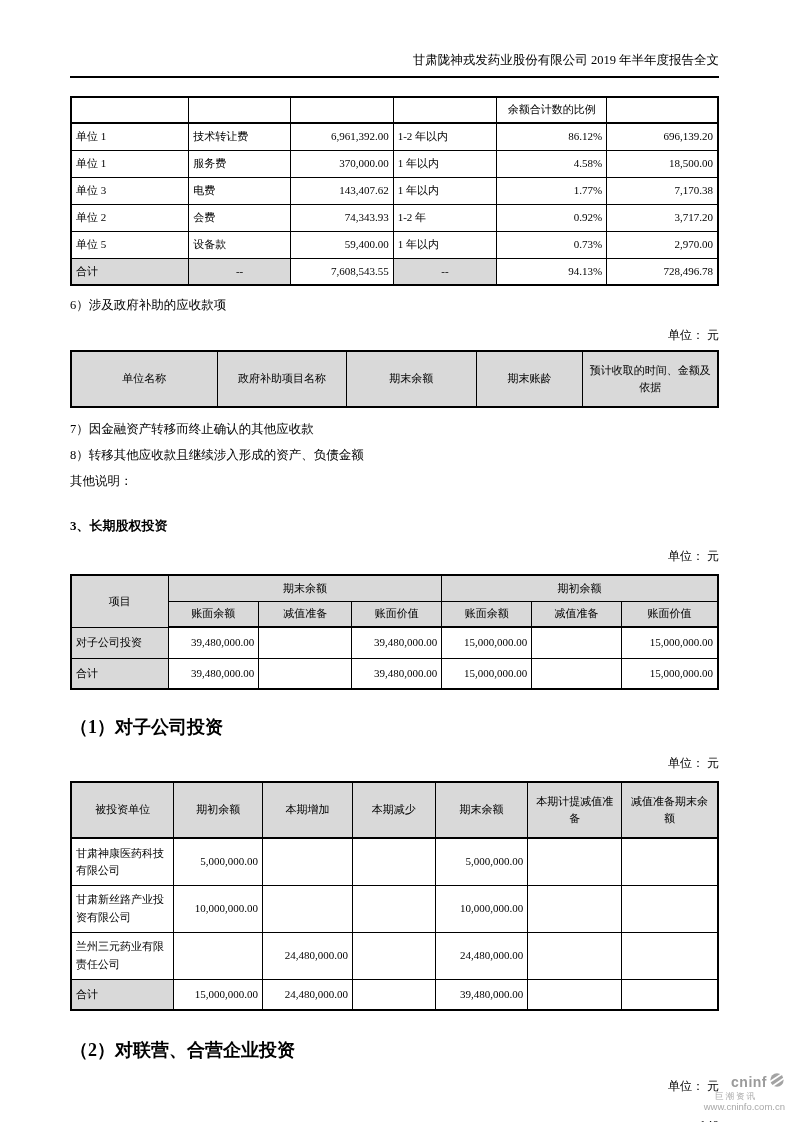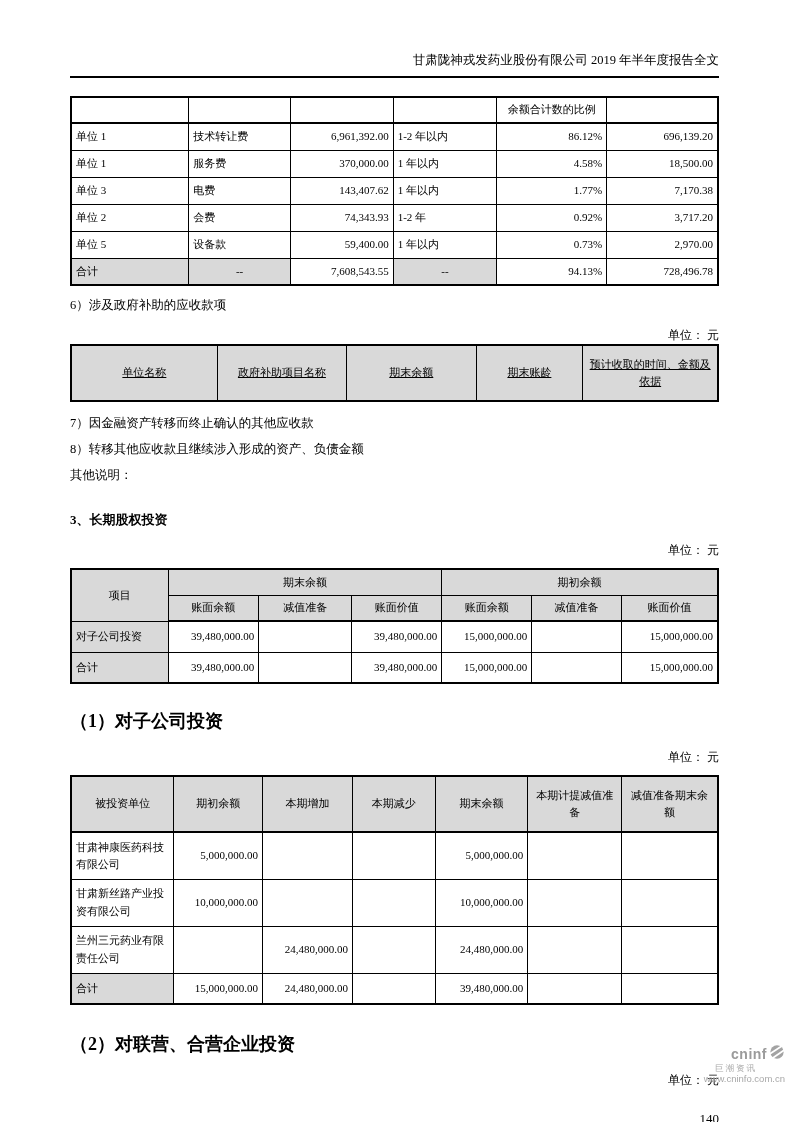--- a/index.html
+++ b/index.html
@@ -31,40 +31,40 @@
   .r { text-align:right; }
   .l { text-align:left; }
 
   .t1 { margin-top:18px; }
   .t1 td { height:27px; }
   .t1 tr.head-row td { height:26px; }
 
   .note { font-size:12.5px; margin-top:11px; }
   .unit { font-size:12px; text-align:right; margin-top:13px; }
 
-  .t2 { margin-top:0;text-decoration:underline; }
+  .t2 { margin-top:6px; }
   .t2 td { height:56px; text-align:center; }
 
   .sec-h { font-size:13px; font-weight:bold; margin-top:27px; }
   .sub-h { font-size:18px; font-weight:bold; margin-top:25px; }
 
   .t3 { margin-top:9px; }
   .t3 tr.h1 td { height:26px; }
   .t3 tr.h2 td { height:26px; }
   .t3 td.data { height:31px; }
 
   .t4 { margin-top:9px; }
   .t4 tr.head-row td { height:56px; }
   .t4 td.name { height:47px; }
   .t4 td.tot { height:31px; }
 
   .pageno { font-size:13px; text-align:right; margin-top:22px; }
 
   .logo {
-    position:absolute; right:8px; top:1044px;
+    position:absolute; right:8px; top:1072px;
     text-align:right; color:#a0a0a0;
     font-family:"Liberation Sans","DejaVu Sans",sans-serif;
     line-height:1.15;
   }
   .logo .row1 { display:flex; align-items:center; justify-content:flex-end; gap:2px; }
   .logo .brand { font-size:14px; font-weight:bold; letter-spacing:0.5px; color:#9b9b9b; }
   .logo .cn { font-size:8.5px; letter-spacing:2px; color:#a8a8a8; margin-right:28px; }
   .logo .url { font-size:9.5px; color:#a8a8a8; }
 </style>
 </head>

